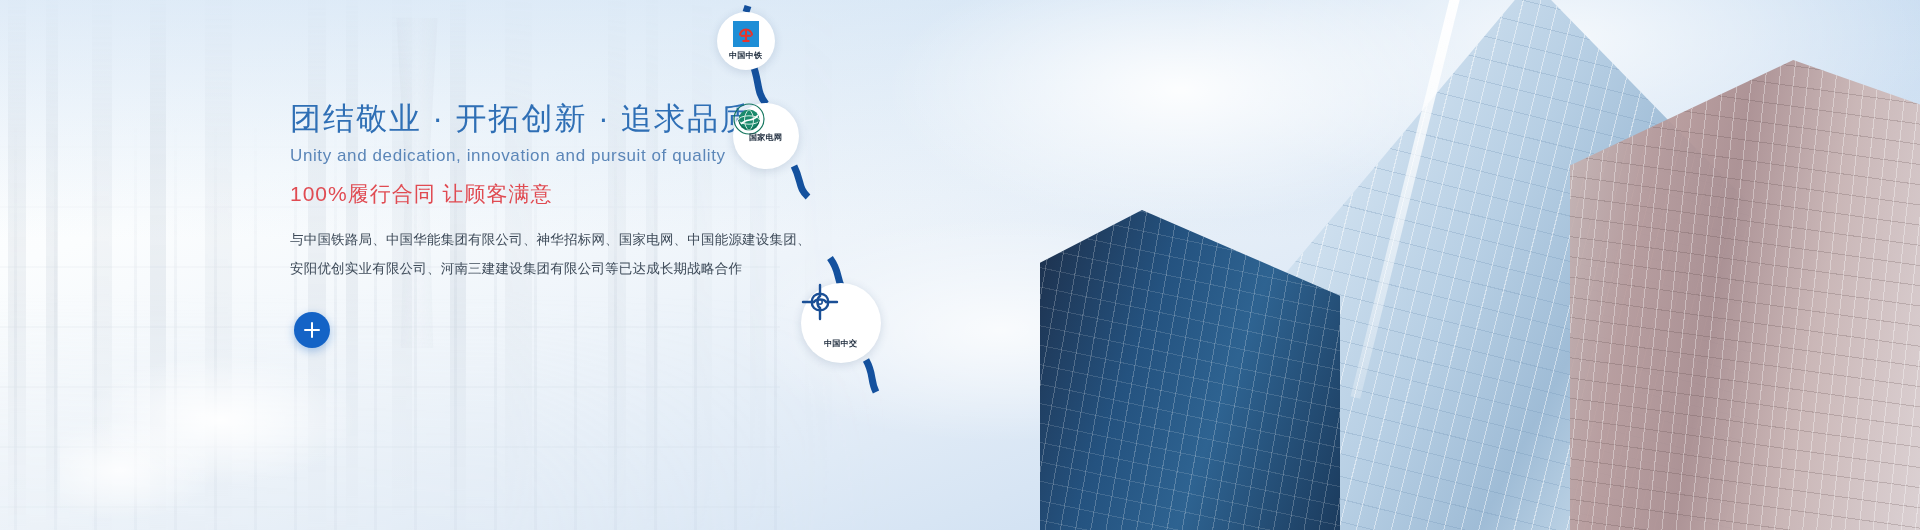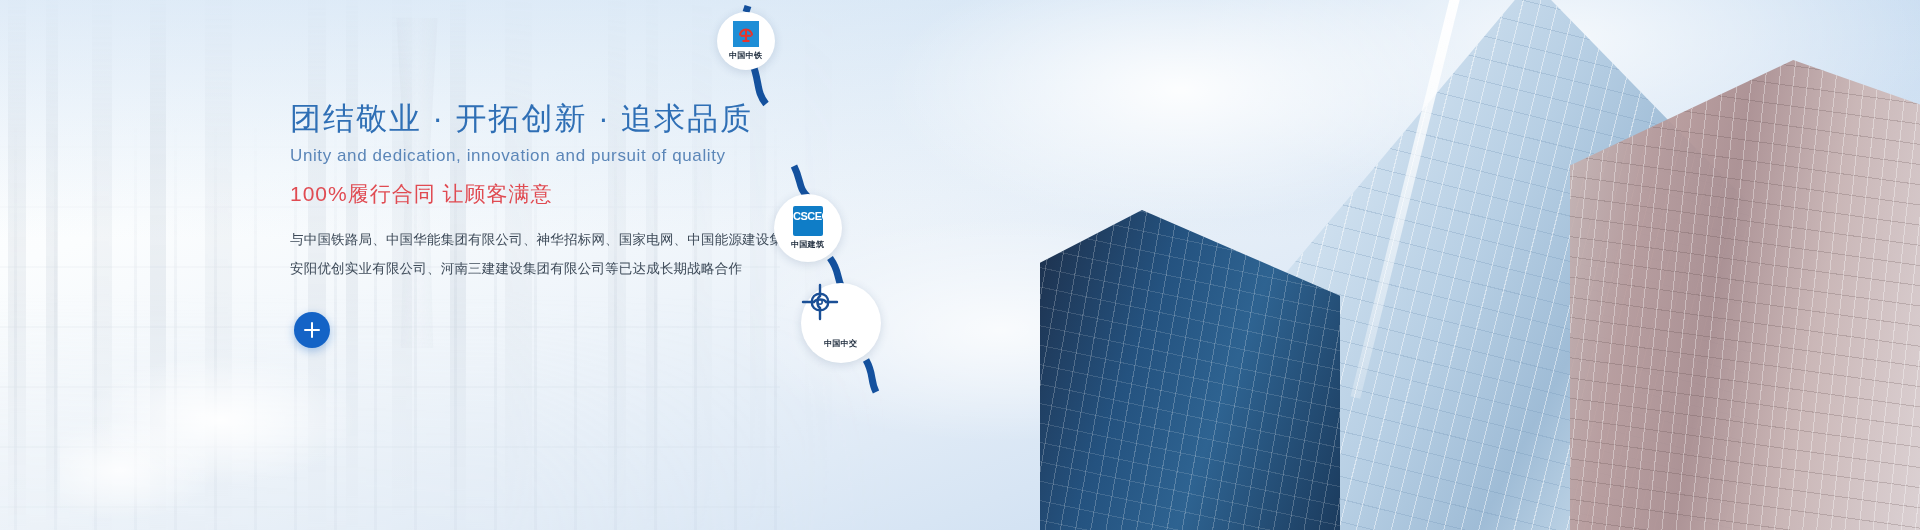--- a/index.html
+++ b/index.html
@@ -286,27 +286,34 @@
             <path d="M7 14.5 A6 6 0 0 1 19 14.5"></path>
             <path d="M13 8.5 L13 20"></path>
             <path d="M9.5 20 L16.5 20"></path>
             <path d="M7.5 14.8 L18.5 14.8"></path>
           </g>
         </svg>
       </span>
       <span class="blabel">中国中铁</span>
     </div>
 
-
-    <div class="badge badge-3">
-      <span class="logo logo-cscec">
-        <span>CSCEC</span>
+    <div class="badge badge-2">
+      <span class="logo">
+        <svg width="32" height="32" viewBox="0 0 32 32">
+          <circle cx="16" cy="16" r="15" fill="none" stroke="#15775f" stroke-width="1.2"></circle>
+          <circle cx="16" cy="17" r="10.5" fill="#1b8a6c"></circle>
+          <ellipse cx="16" cy="17" rx="10.5" ry="4.2" fill="none" stroke="#d8efe6" stroke-width="1"></ellipse>
+          <path d="M5.6 17 A10.5 10.5 0 0 0 26.4 17" fill="none" stroke="#0d5f4a" stroke-width="1"></path>
+          <path d="M16 6.5 C 10 11, 10 23, 16 27.5 C 22 23, 22 11, 16 6.5 Z" fill="none" stroke="#cfe9df" stroke-width="1"></path>
+          <path d="M8 21 C 14 14, 20 20, 25 12" fill="none" stroke="#ffffff" stroke-width="1.6"></path>
+        </svg>
       </span>
-      <span class="blabel">中国建筑</span>
+      <span class="blabel">国家电网</span>
     </div>
+
 
     <div class="badge badge-4">
       <span class="logo logo-cccc">
         <svg width="38" height="38" viewBox="0 0 38 38">
           <g fill="none" stroke="#1a4f96" stroke-width="2.4" stroke-linecap="round">
             <path d="M19 2 L19 13"></path>
             <path d="M19 25 L19 36"></path>
             <path d="M2 19 L13 19"></path>
             <path d="M25 19 L36 19"></path>
             <path d="M13 13 C 16 10, 22 10, 25 13 C 28 16, 28 22, 25 25 C 22 28, 16 28, 13 25 C 10 22, 10 16, 13 13 Z"></path>

